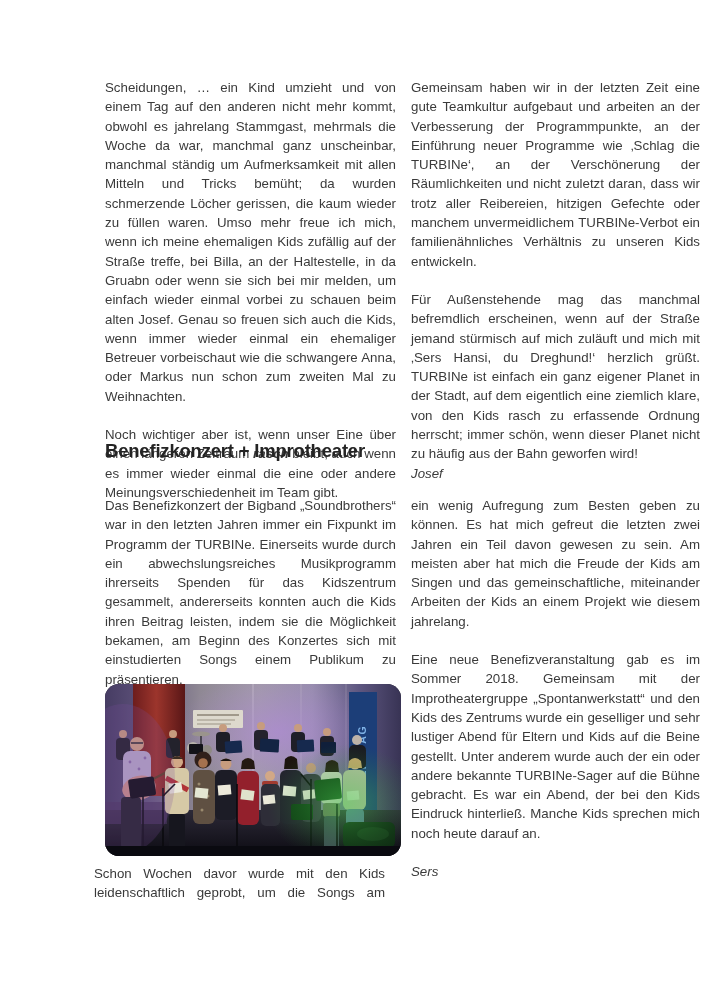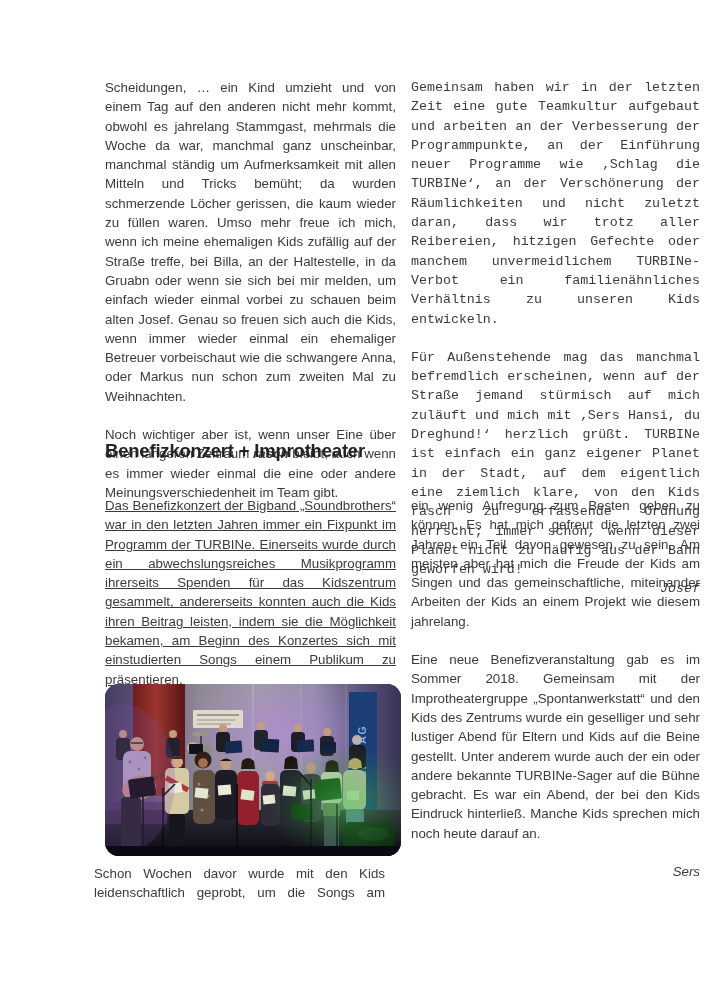--- a/index.html
+++ b/index.html
@@ -22,30 +22,30 @@
     position: absolute;
     font-size: 13.3px;
     line-height: 19.3px;
     text-align: justify;
     color: #3a3a3a;
   }
   .textblock p { margin: 0 0 19px 0; }
   .textblock p.no-gap { margin-bottom: 0; }
   .textblock p:last-child { margin-bottom: 0; }
   .sig {
-    text-align: right;
+    text-align: left;
     font-style: italic;
     margin: 0;
   }
   .emph { font-weight: bold; font-style: italic; }
   .fill-last { text-align-last: justify; }
 
   .col-intro-left  { left: 57px;  top: 78px;  width: 291px; }
-  .col-intro-right { left: 363px; top: 78px;  width: 289px; font-family: Liberation Mono, monospace; }
-  .col-sec-left    { left: 57px;  top: 496px; width: 291px; text-decoration: underline; }
+  .col-intro-right { left: 363px; top: 78px;  width: 289px; }
+  .col-sec-left    { left: 57px;  top: 496px; width: 291px; }
   .col-sec-right   { left: 363px; top: 496px; width: 289px; }
   .caption         { left: 46px;  top: 864px; width: 291px; }
 
   .section-heading {
     position: absolute;
     left: 57px;
     top: 439px;
     margin: 0;
     font-size: 18.5px;
     line-height: 24px;

